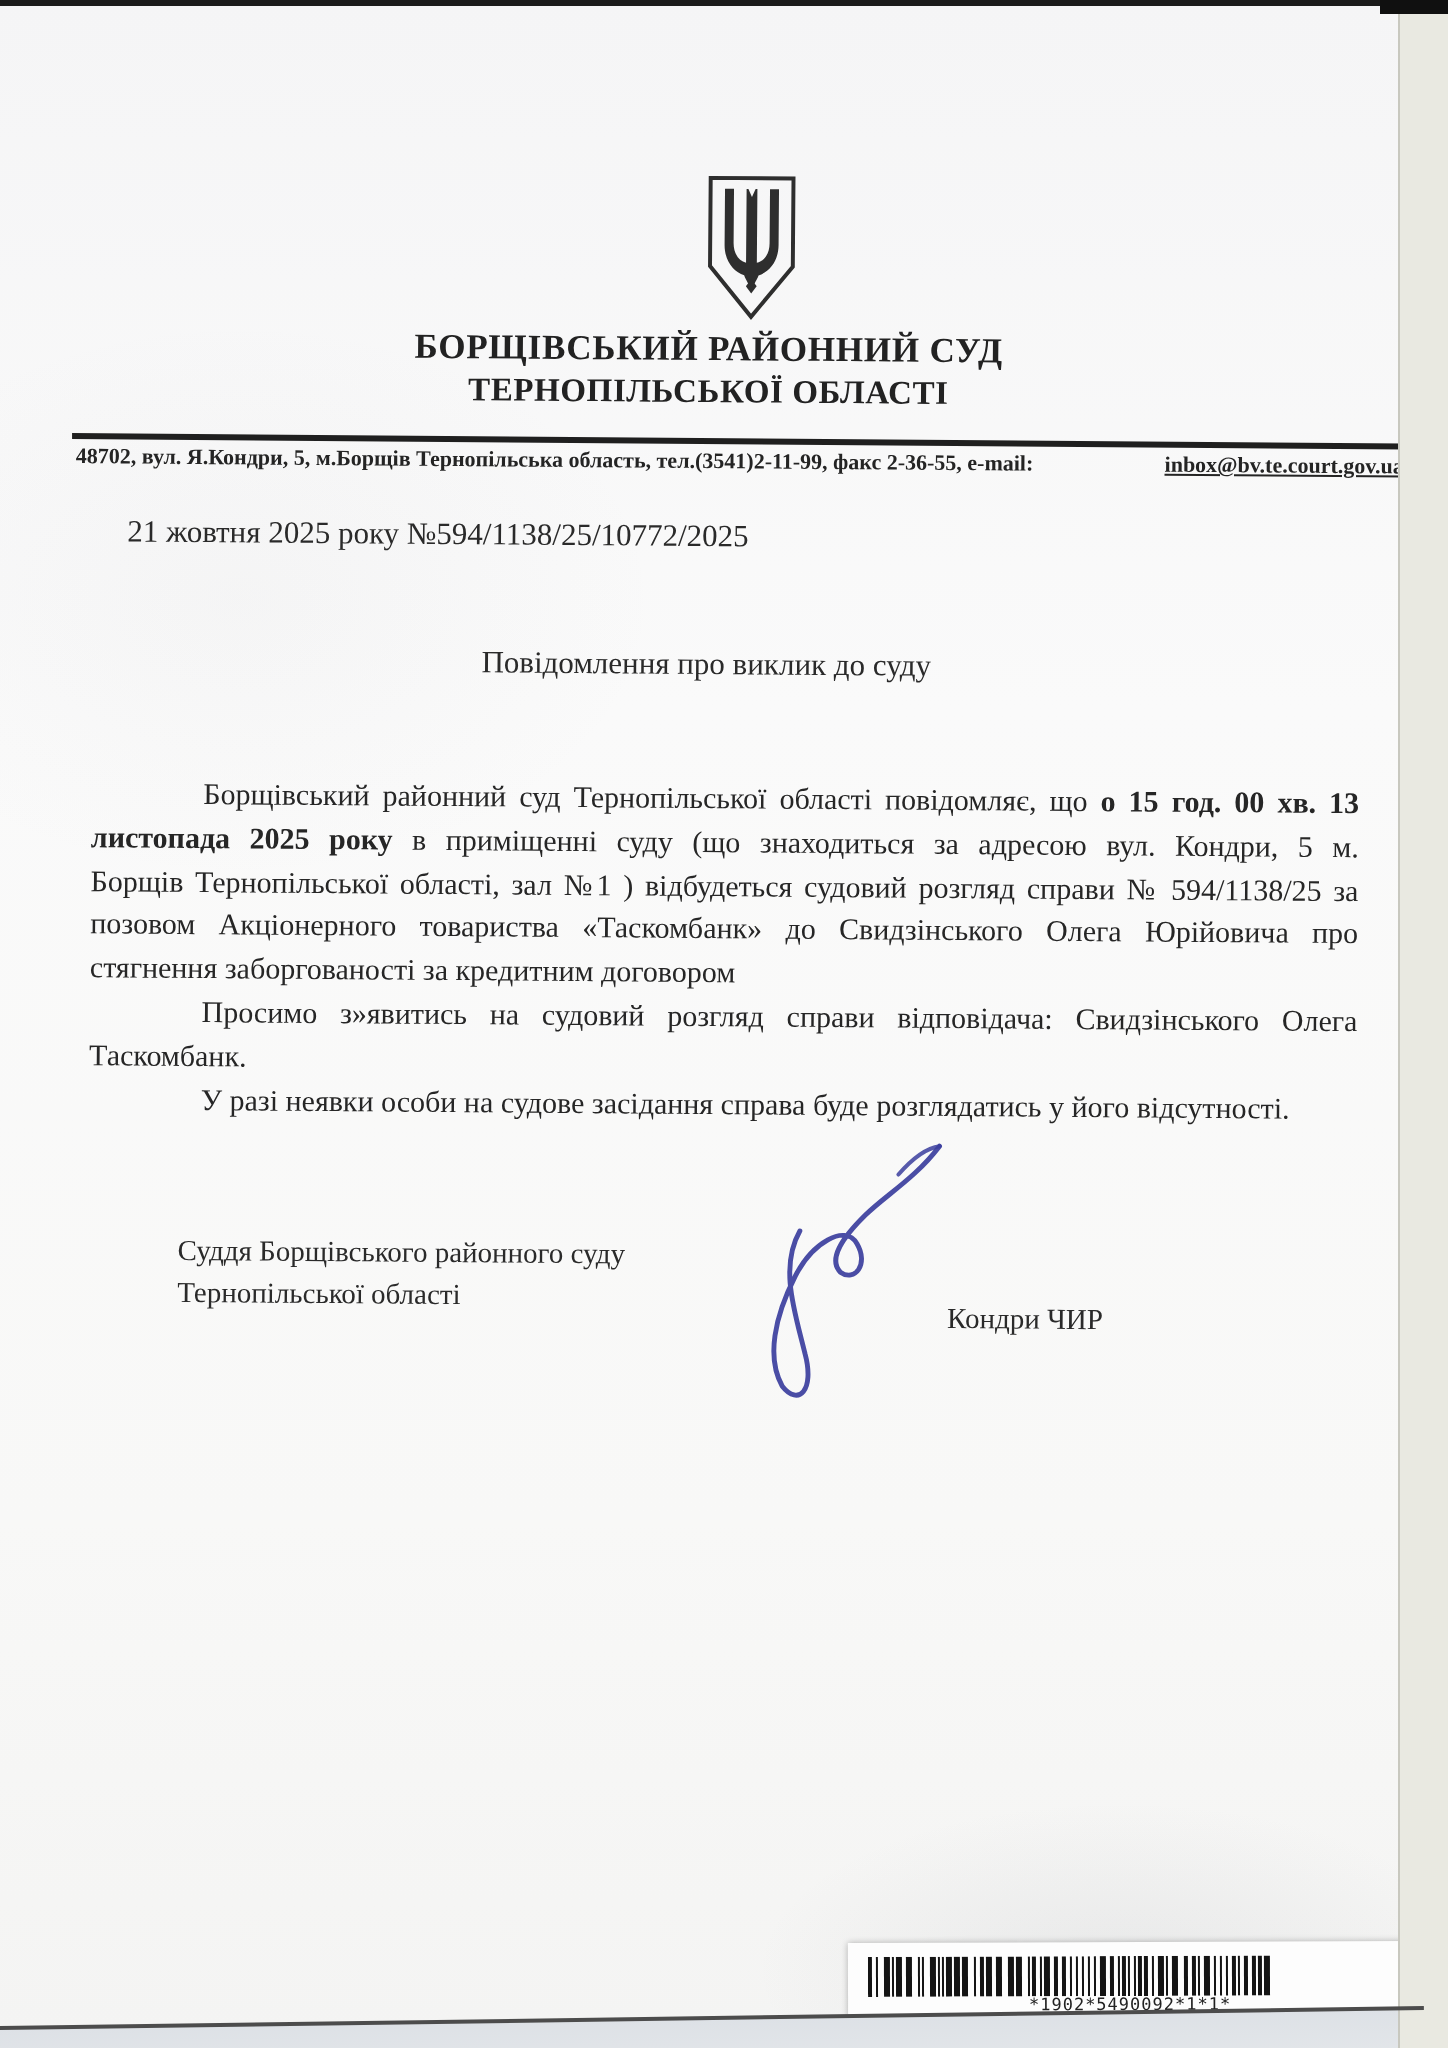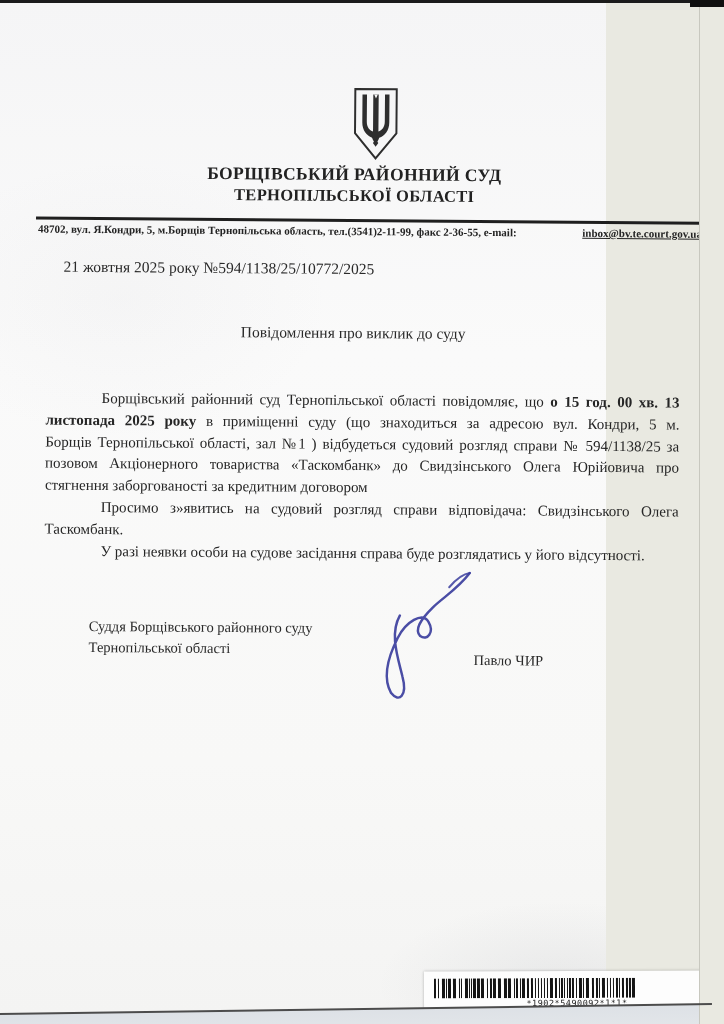--- a/index.html
+++ b/index.html
@@ -11,21 +11,21 @@
   
   .scan-right-strip{position:absolute;left:699px;top:0;width:25px;height:1024px;
     background:#e9e9e1;border-left:1.5px solid #c8c8bf;z-index:5;}
   .scan-bottom-fill{position:absolute;left:-10px;top:1014px;width:745px;height:40px;
     background:linear-gradient(#dde1e6,#e7eaec);transform:rotate(-0.8deg);transform-origin:left center;z-index:4;}
   .scan-bottom-edge{position:absolute;left:0;top:1012.5px;width:712px;height:2px;
     background:#4c4c4c;transform:rotate(-0.8deg);transform-origin:left center;z-index:6;}
   .scan-top-line{position:absolute;left:0;top:0;width:692px;height:2.5px;background:#1b1b1b;z-index:7;}
   .scan-top-corner{position:absolute;left:690px;top:0;width:34px;height:6.5px;background:#101010;z-index:8;}
   
-  .paper{position:absolute;left:0;top:0;width:606px;height:1014px;z-index:2;
+  .paper{position:absolute;left:0;top:0;width:699px;height:1014px;z-index:2;
     background:
       radial-gradient(260px 120px at 560px 985px, rgba(120,125,135,.10), rgba(0,0,0,0) 70%),
       radial-gradient(300px 200px at 120px 300px, rgba(160,160,165,.05), rgba(0,0,0,0) 70%),
       linear-gradient(180deg,#f5f5f6 0%,#fafafa 35%,#f8f8f7 75%,#f4f4f3 100%);
     color:#262626;}
   .content{position:absolute;left:0;top:0;width:699px;height:1014px;
     transform:rotate(0.45deg);transform-origin:50% 22%;}
   
   .emblem{position:absolute;left:348px;top:85px;width:54px;height:78px;}
   .court-name{position:absolute;left:24px;top:164px;width:660px;text-align:center;
@@ -51,21 +51,21 @@
   .bline .b{font-weight:bold;}
   
   .sig-left{position:absolute;left:92px;top:618px;font-size:14.5px;line-height:20.5px;color:#2a2a2a;}
   .sig-name{position:absolute;left:477px;top:651px;font-size:14.5px;color:#2a2a2a;}
   .sig-ink{position:absolute;left:372px;top:566px;width:108px;height:138px;}
   
   .sticker{position:absolute;left:424px;top:971px;width:282px;height:43px;background:#fdfdfd;
     box-shadow:0 0 3px rgba(0,0,0,.28);z-index:3;transform:rotate(-0.2deg);}
   .bars{position:absolute;left:10px;top:7px;right:8px;height:20px;font-size:0;white-space:nowrap;overflow:hidden;}
   .bars span{display:inline-block;height:100%;background:#141414;vertical-align:top;}
-  .bc-text{position:absolute;left:12px;top:27px;width:100%;text-align:center;
+  .bc-text{position:absolute;left:0;top:27px;width:100%;text-align:center;
     font-family:"DejaVu Sans Mono","Liberation Mono",monospace;font-size:8.5px;color:#222;letter-spacing:.5px;}
 </style>
 </head>
 <body>
 
 <div class="scan-right-strip"></div>
 <div class="scan-bottom-fill"></div>
 
 <div class="paper">
   <div class="content">
@@ -106,21 +106,21 @@
     <div class="sig-left">
       <div>Суддя Борщівського районного суду</div>
       <div>Тернопільської області</div>
     </div>
 
     <svg class="sig-ink" viewBox="0 0 105 135">
       <path d="M98,6 C86,22 72,30 62,40 C50,52 44,62 50,68 C57,73 64,64 58,54 C52,44 36,54 28,70 C18,90 14,110 22,124 C30,134 38,126 33,108 C28,88 20,66 30,48" fill="none" stroke="#3b3e9d" stroke-width="2.4" stroke-linecap="round" opacity="0.92"></path>
       <path d="M78,20 C84,13 91,7 98,6" fill="none" stroke="#3b3e9d" stroke-width="2" stroke-linecap="round" opacity="0.85"></path>
     </svg>
 
-    <div class="sig-name">Павло ЧИР</div>
+    <div class="sig-name">Кондри ЧИР</div>
 
   </div>
 </div>
 
 <div class="sticker">
   <div class="bars"><span style="width:2px;margin-right:2px"></span><span style="width:1px;margin-right:3px"></span><span style="width:3px;margin-right:1px"></span><span style="width:1px;margin-right:1px"></span><span style="width:3px;margin-right:2px"></span><span style="width:3px;margin-right:3px"></span><span style="width:1px;margin-right:1px"></span><span style="width:1px;margin-right:3px"></span><span style="width:3px;margin-right:1px"></span><span style="width:1px;margin-right:1px"></span><span style="width:1px;margin-right:1px"></span><span style="width:3px;margin-right:1px"></span><span style="width:3px;margin-right:1px"></span><span style="width:3px;margin-right:3px"></span><span style="width:1px;margin-right:2px"></span><span style="width:2px;margin-right:1px"></span><span style="width:3px;margin-right:2px"></span><span style="width:3px;margin-right:3px"></span><span style="width:3px;margin-right:1px"></span><span style="width:3px;margin-right:3px"></span><span style="width:1px;margin-right:1px"></span><span style="width:2px;margin-right:2px"></span><span style="width:1px;margin-right:1px"></span><span style="width:3px;margin-right:2px"></span><span style="width:2px;margin-right:2px"></span><span style="width:2px;margin-right:2px"></span><span style="width:1px;margin-right:2px"></span><span style="width:1px;margin-right:2px"></span><span style="width:1px;margin-right:2px"></span><span style="width:1px;margin-right:2px"></span><span style="width:1px;margin-right:2px"></span><span style="width:3px;margin-right:2px"></span><span style="width:2px;margin-right:2px"></span><span style="width:1px;margin-right:1px"></span><span style="width:2px;margin-right:1px"></span><span style="width:1px;margin-right:2px"></span><span style="width:1px;margin-right:1px"></span><span style="width:2px;margin-right:1px"></span><span style="width:2px;margin-right:2px"></span><span style="width:1px;margin-right:2px"></span><span style="width:3px;margin-right:1px"></span><span style="width:1px;margin-right:2px"></span><span style="width:3px;margin-right:3px"></span><span style="width:2px;margin-right:2px"></span><span style="width:2px;margin-right:1px"></span><span style="width:1px;margin-right:2px"></span><span style="width:3px;margin-right:2px"></span><span style="width:1px;margin-right:2px"></span><span style="width:1px;margin-right:2px"></span><span style="width:1px;margin-right:2px"></span><span style="width:2px;margin-right:1px"></span><span style="width:1px;margin-right:2px"></span><span style="width:2px;margin-right:2px"></span><span style="width:2px;margin-right:1px"></span><span style="width:2px;margin-right:1px"></span><span style="width:3px;margin-right:2px"></span></div>
   <div class="bc-text">*1902*5490092*1*1*</div>
 </div>
 
 <div class="scan-bottom-edge"></div>

